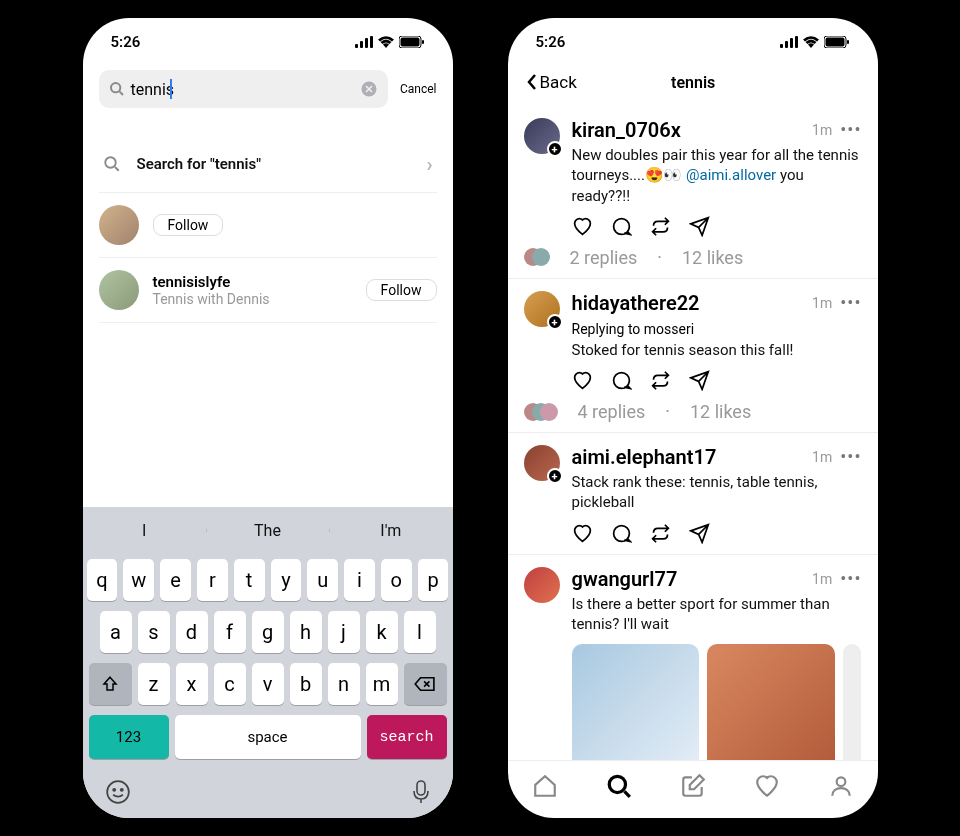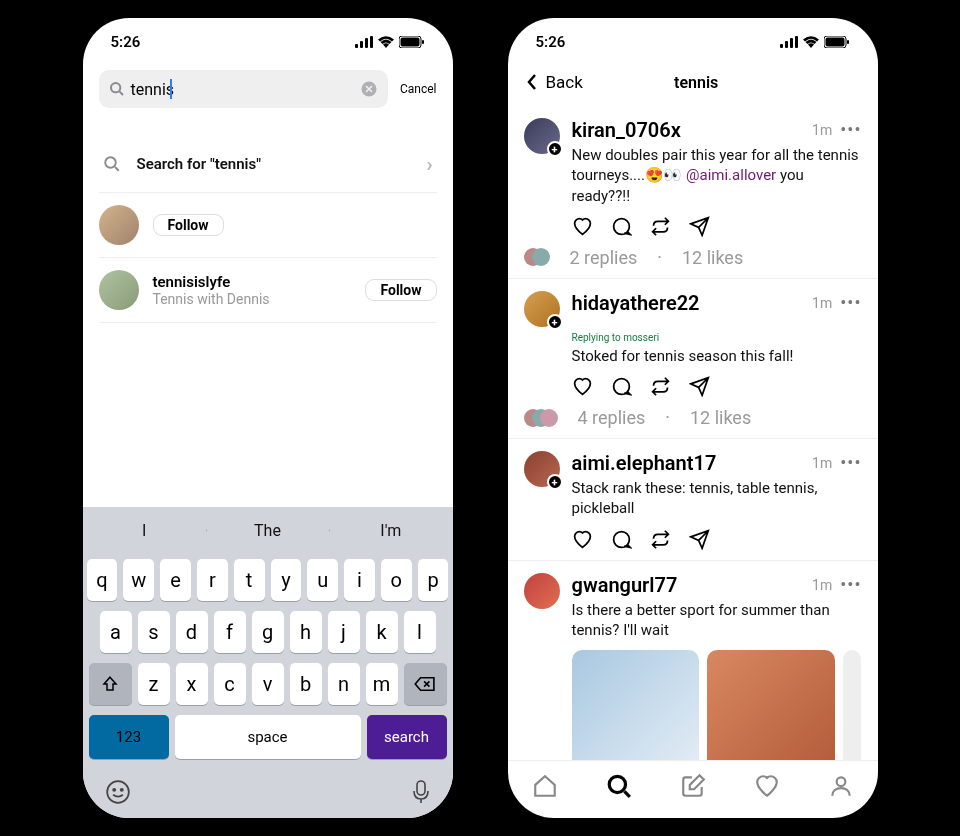--- a/index.html
+++ b/index.html
@@ -71,21 +71,21 @@
   .avatar {
     width:40px;height:40px;border-radius:50%;background:#ccc;
     display:flex;align-items:center;justify-content:center;flex-shrink:0;
   }
   .avatar.av1{background:linear-gradient(135deg,#d2b48c,#a0826d);}
   .avatar.av2{background:linear-gradient(135deg,#b0c4a0,#8a9a7a);}
   .result-names{flex:1;}
   .result-names .uname{font-weight:600;font-size:15px;}
   .result-names .real{color:#999;font-size:14px;}
   .follow-btn{
-    border:1px solid #ddd;border-radius:9px;padding:2px 14px;font-size:14px;font-weight:700;
+    border:1px solid #ddd;border-radius:9px;padding:2px 14px;font-size:14px;font-weight:400;
   }
   
   .keyboard-area{margin-top:auto;}
   .suggest-row{
     background:#d1d4da;height:46px;display:flex;align-items:center;justify-content:center;
   }
   .suggest-row .sugg{
     flex:1;text-align:center;font-size:16px;color:#111;position:relative;
   }
   .suggest-row .sugg+.sugg::before{
@@ -94,48 +94,48 @@
   .kb{background:#d1d4da;padding:6px 4px 8px;}
   .kb-row{display:flex;gap:6px;justify-content:center;margin-bottom:10px;}
   .key{
     background:#fff;border-radius:5px;height:42px;flex:1;max-width:32px;
     display:flex;align-items:center;justify-content:center;font-size:20px;
     box-shadow:0 1px 0 rgba(0,0,0,.25);
   }
   .key.wide{max-width:44px;background:#b0b4bc;}
   .kb-row3{padding:0 2px;}
   .kb-bottom{display:flex;gap:6px;padding:0 2px;}
-  .kb-bottom .k123{background:#0369a1;border-radius:5px;height:44px;width:80px;display:flex;align-items:center;justify-content:center;font-size:15px;box-shadow:0 1px 0 rgba(0,0,0,.25);}
+  .kb-bottom .k123{background:#14b8a6;border-radius:5px;height:44px;width:80px;display:flex;align-items:center;justify-content:center;font-size:15px;box-shadow:0 1px 0 rgba(0,0,0,.25);}
   .kb-bottom .kspace{flex:1;background:#fff;border-radius:5px;height:44px;display:flex;align-items:center;justify-content:center;font-size:15px;box-shadow:0 1px 0 rgba(0,0,0,.25);}
-  .kb-bottom .ksearch{width:80px;background:#4c1d95;color:#fff;border-radius:5px;height:44px;display:flex;align-items:center;justify-content:center;font-size:15px;box-shadow:0 1px 0 rgba(0,0,0,.25);}
+  .kb-bottom .ksearch{width:80px;background:#be185d;color:#fff;border-radius:5px;height:44px;display:flex;align-items:center;justify-content:center;font-size:15px;box-shadow:0 1px 0 rgba(0,0,0,.25);font-family:Liberation Mono, monospace;}
   .kb-footer{display:flex;justify-content:space-between;padding:12px 22px 8px;color:#444;font-size:22px;background:#d1d4da;}
   
   .feed-header{
     display:flex;align-items:center;padding:2px 18px 10px;height:40px;
   }
-  .back-btn{display:flex;align-items:center;gap:8px;font-size:17px;}
+  .back-btn{display:flex;align-items:center;gap:2px;font-size:17px;}
   .feed-title{flex:1;text-align:center;font-weight:600;font-size:16px;margin-left:-50px;}
   .feed-body{flex:1;overflow:hidden;}
   .post{
     padding:12px 16px 10px;border-bottom:1px solid #eee;
   }
   .post-head{display:flex;gap:12px;}
   .pavatar{width:36px;height:36px;border-radius:50%;flex-shrink:0;position:relative;}
   .pavatar .plus{
     position:absolute;right:-3px;bottom:-3px;width:16px;height:16px;border-radius:50%;
     background:#000;color:#fff;border:2px solid #fff;font-size:11px;line-height:13px;text-align:center;font-weight:700;
   }
   .pcontent{flex:1;min-width:0;}
   .prow1{display:flex;align-items:center;gap:8px;}
   .puser{font-weight:600;font-size:20px;}
   .ptime{margin-left:auto;color:#999;font-size:14px;}
   .pmore{color:#777;font-size:18px;letter-spacing:1px;line-height:10px;}
-  .preply{color:#15803d;font-size:10px;margin-top:17px;}
+  .preply{color:#000000;font-size:14px;margin-top:6px;}
   .ptext{font-size:15px;line-height:1.35;margin-top:3px;color:#111;}
-  .mention{color:#701a75;margin-top:40px;}
+  .mention{color:#0369a1;margin-top:40px;}
   .pactions{display:flex;gap:18px;margin-top:10px;color:#000;}
   .pactions svg{width:21px;height:21px;}
   .pmeta{display:flex;align-items:center;gap:20px;margin-top:10px;color:#999;font-size:18px;}
   .mini-av{width:18px;height:18px;border-radius:50%;background:#b88;}
   .mini-av.m2{background:#8aa;margin-left:-10px;}
   .mini-av.m3{background:#c9a;margin-left:-10px;}
   .mini-wrap{display:flex;}
   .img-row{display:flex;gap:8px;margin-top:10px;}
   .img-card{width:135px;height:140px;border-radius:10px;background:#c7d9e8;}
   .img-card.i1{background:linear-gradient(135deg,#a8c8e0 0%,#e8f0f8 100%);}

